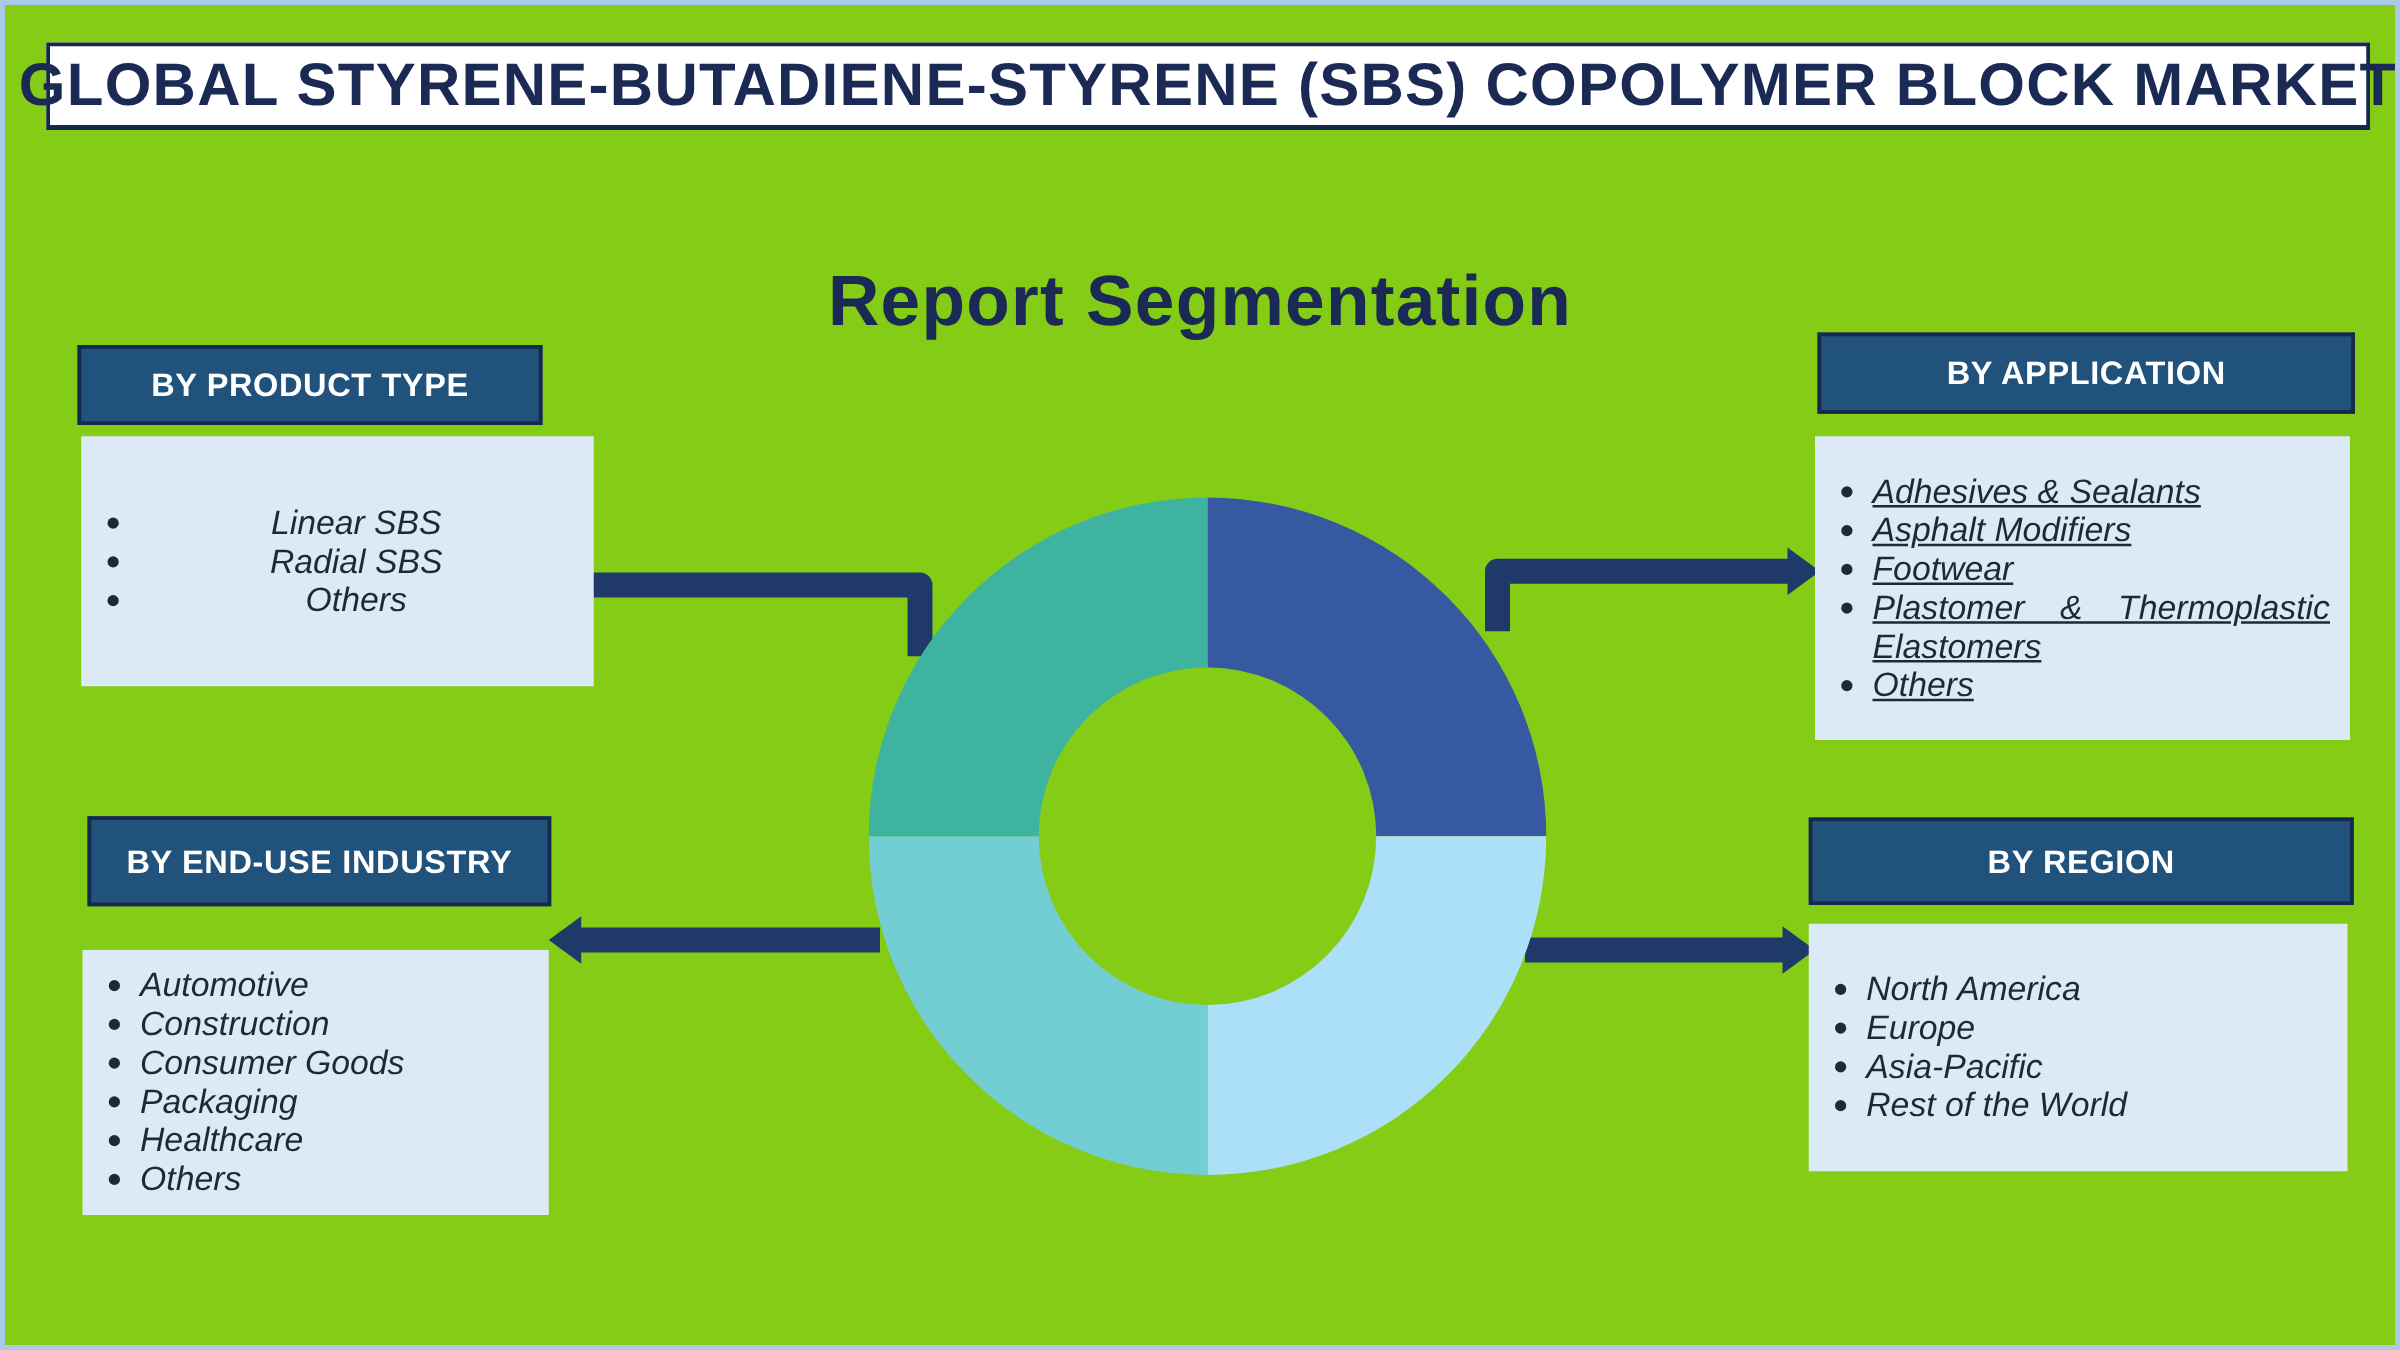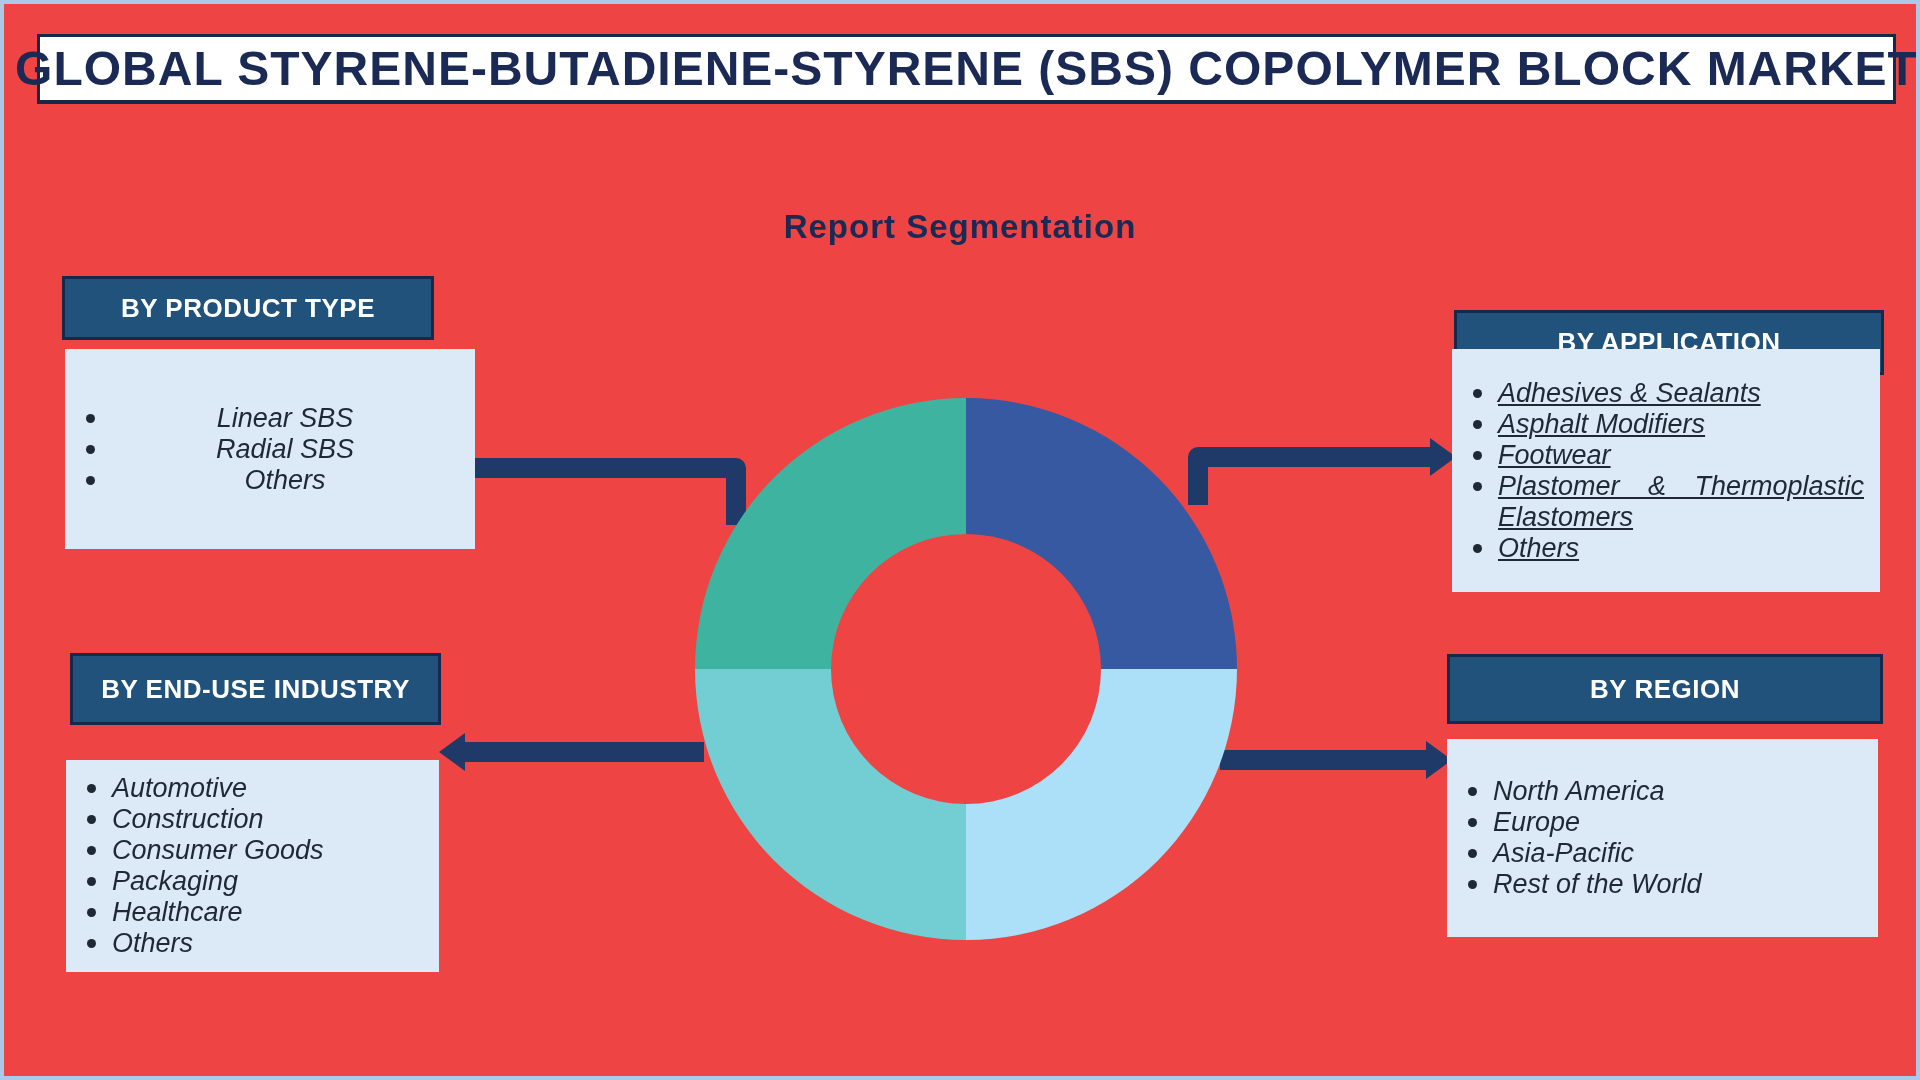--- a/index.html
+++ b/index.html
@@ -8,46 +8,46 @@
     --navy-text:#1b2a55;
     --arrow:#1f3a68;
     --header-fill:#20527b;
     --header-text:#ffffff;
     --list-bg:#dce9f6;
     --list-text:#1e2936;
   }
   *{box-sizing:border-box;}
   html,body{margin:0;padding:0;background:#ffffff;}
   .page{
-    position:relative;width:1920px;height:1080px;background:#ef4444;
+    position:relative;width:1920px;height:1080px;background:#84cc16;
     border:4px solid var(--page-border);overflow:hidden;
     font-family:"Liberation Sans", sans-serif;
   }
   .title-box{
     position:absolute;left:33px;top:30px;width:1859px;height:70px;
     background:#ffffff;border:3px solid var(--navy-border);border-bottom-width:4px;
     display:flex;align-items:center;justify-content:center;
   }
   .title-box h1{
     margin:0;font-size:48px;font-weight:bold;letter-spacing:1px;
     color:var(--navy-text);white-space:nowrap;
   }
   .main-heading{
     position:absolute;left:0;top:204px;width:100%;text-align:center;
-    font-size:33px;font-weight:bold;letter-spacing:1px;color:var(--navy-text);
+    font-size:57px;font-weight:bold;letter-spacing:1px;color:var(--navy-text);
   }
   .overlay{position:absolute;left:0;top:0;width:1920px;height:1080px;}
   .seg-header{
     position:absolute;background:var(--header-fill);
     border:3px solid var(--navy-border);
     color:var(--header-text);font-weight:bold;font-size:26px;letter-spacing:0.5px;
     display:flex;align-items:center;justify-content:center;white-space:nowrap;
   }
   #hdr-product-type {left:58px;  top:272px;width:372px;height:64px;}
-  #hdr-application  {left:1450px;top:262px;width:430px;height:65px;margin-top:44px;}
+  #hdr-application  {left:1450px;top:262px;width:430px;height:65px;}
   #hdr-end-use      {left:66px;  top:649px;width:371px;height:72px;}
   #hdr-region       {left:1443px;top:650px;width:436px;height:70px;}
   .seg-list{
     position:absolute;background:var(--list-bg);display:flex;
   }
   .seg-list ul{
     margin:0;padding:0 16px 0 0;list-style:none;width:100%;
     display:flex;flex-direction:column;justify-content:center;
   }
   .seg-list li{

